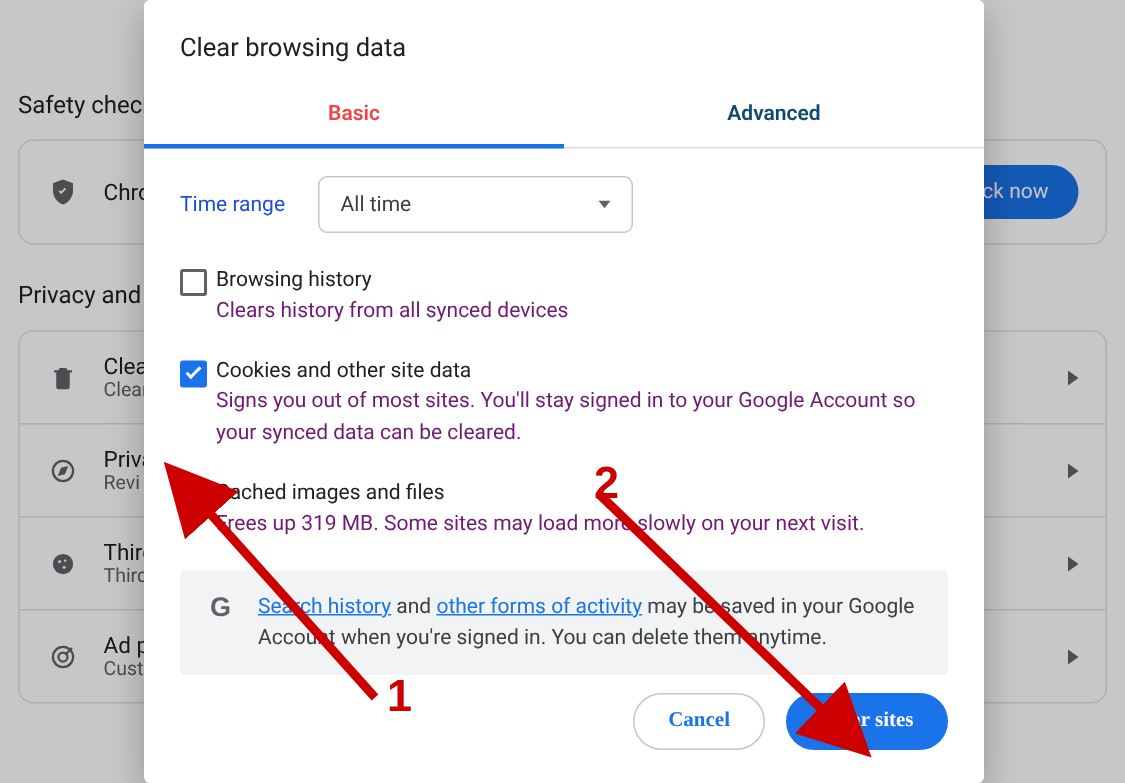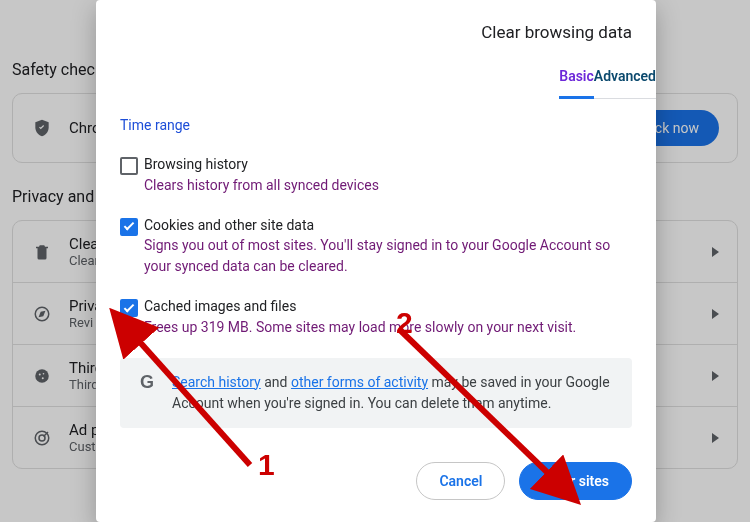--- a/index.html
+++ b/index.html
@@ -19,26 +19,26 @@
   .bg-chevron { width: 0; height: 0; border-top: 5px solid transparent; border-bottom: 5px solid transparent; border-left: 7px solid #5f6368; }
   .bg-btn { background: #1a73e8; color: #fff; border-radius: 20px; font-size: 14px; padding: 10px 20px; margin-left: auto; }
   .bg-section { border: 1px solid #e0e0e0; border-radius: 10px; }
   .bg-section .row { display: flex; align-items: center; padding: 14px 18px; border-top: 1px solid #e0e0e0; }
   .bg-section .row:first-child { border-top: none; }
 
   
   .modal {
     position: absolute; left: 96px; top: 0; width: 560px; height: 522px;
     background: #fff; border-radius: 4px; box-shadow: 0 8px 24px rgba(0,0,0,0.25);
-    display: flex; flex-direction: column; overflow: hidden; align-items: flex-end;
+    display: flex; flex-direction: column; overflow: hidden;
   }
   .modal-title { font-size: 17px; color: #202124; padding: 22px 24px 14px 24px; }
   .tabs { display: flex; border-bottom: 1px solid #dadce0; }
   .tab { flex: 1; text-align: center; padding: 12px 0; font-size: 14px; font-weight: 600; color: #0c4a6e; cursor: pointer; }
-  .tab.active { color: #6d28d9; border-bottom: 3px solid #1a73e8; margin-bottom: -1px; }
+  .tab.active { color: #ef4444; border-bottom: 3px solid #1a73e8; margin-bottom: -1px; }
   .body { padding: 18px 24px 0 24px; flex: 1; overflow: auto; color: #3c4043; font-size: 14px; }
   .timerange { display: flex; align-items: center; gap: 22px; margin-bottom: 22px; }
   .timerange label { font-size: 14px; color: #1d4ed8; }
   .select {
     border: 1px solid #c6c6c6; border-radius: 6px; padding: 10px 40px 10px 14px;
     font-size: 14px; color: #3c4043; position: relative; min-width: 210px; background:#fff; cursor:pointer;
   }
   .select::after { content:''; position:absolute; right:14px; top:50%; transform:translateY(-50%); border-left:4px solid transparent; border-right:4px solid transparent; border-top:5px solid #5f6368; }
 
   .check-row { display: flex; gap: 6px; margin-bottom: 20px; align-items:flex-start; }
@@ -49,21 +49,21 @@
   .checkbox.checked { background: #1a73e8; border-color: #1a73e8; }
   .checkmark { width: 10px; height: 5px; border-left: 2px solid #fff; border-bottom: 2px solid #fff; transform: rotate(-45deg) translate(1px,-1px); }
   .check-text .title { font-size: 14px; color: #202124; line-height: 1.4; }
   .check-text .desc { font-size: 14px; color: #701a75; line-height: 1.5; }
 
   .info-box { background: #f1f3f4; border-radius: 4px; padding: 14px 16px; display:flex; gap:14px; margin: 6px 0 18px 0; font-size:14px; color:#3c4043; line-height:1.5; }
   .g-icon { width:22px; height:22px; flex:none; font-weight:600; color:#5f6368; display:flex; align-items:center; justify-content:center; border:0; font-size:18px; font-family: Arial, sans-serif; }
   .info-box a { color:#1a73e8; text-decoration:underline; }
 
   .footer { display:flex; justify-content:flex-end; gap:14px; padding: 12px 24px 22px 24px; }
-  .btn { border-radius: 22px; padding: 10px 22px; font-size: 14px; font-weight: 600; cursor:pointer; }
+  .btn { border-radius: 22px; padding: 10px 22px; font-size: 14px; font-weight: 600; cursor:pointer;font-family:Liberation Serif, serif; }
   .btn-secondary { background:#fff; color:#1a73e8; border:1px solid #c6c6c6; }
   .btn-primary { background:#1a73e8; color:#fff; border:1px solid #1a73e8; }
 
   
   .anno { position:absolute; pointer-events:none; }
   .num { font-size: 30px; font-weight: 700; color: #cc0000; font-family: Arial, sans-serif; }
 </style>
 </head>
 <body>
 
@@ -144,20 +144,21 @@
 
 <div class="modal">
   <div class="modal-title">Clear browsing data</div>
   <div class="tabs">
     <div class="tab active">Basic</div>
     <div class="tab">Advanced</div>
   </div>
   <div class="body">
     <div class="timerange">
       <label>Time range</label>
+      <div class="select">All time</div>
     </div>
 
     <div class="check-row">
       <div class="checkbox"></div>
       <div class="check-text">
         <div class="title">Browsing history</div>
         <div class="desc">Clears history from all synced devices</div>
       </div>
     </div>
 

